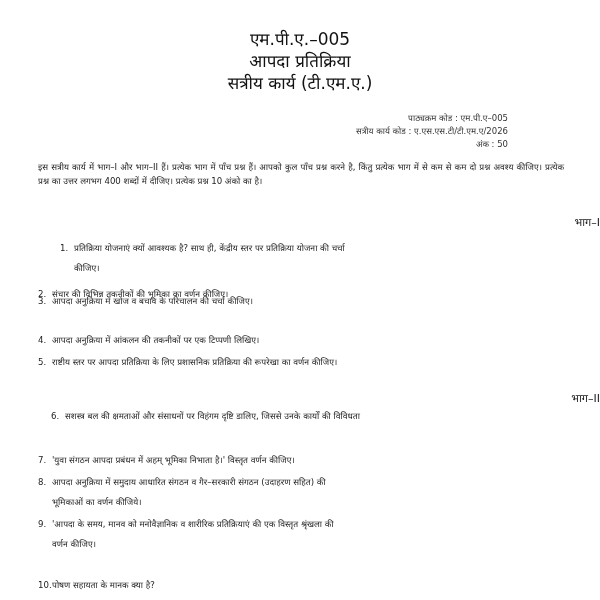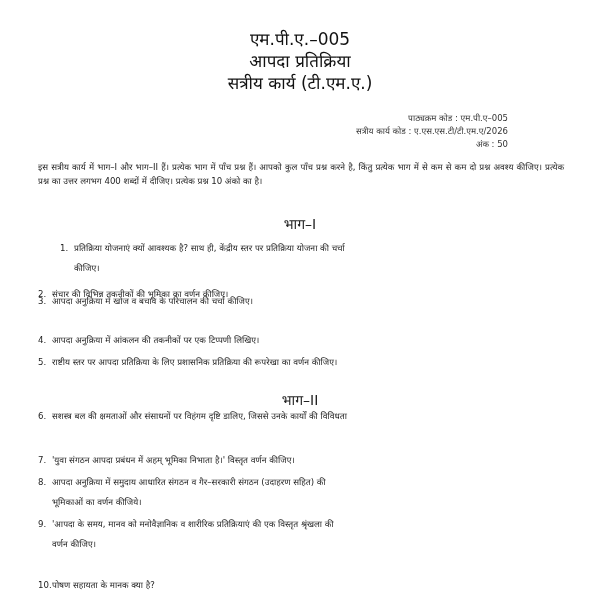--- a/index.html
+++ b/index.html
@@ -4,21 +4,21 @@
   <style>
     html, body { margin: 0; padding: 0; background: #ffffff; }
     body {
       width: 600px; height: 600px; overflow: hidden; position: relative;
       font-family: "DejaVu Sans", "Liberation Sans", sans-serif; color: #1a1a1a;
     }
     .header { position: absolute; left: 0; top: 28px; width: 600px; text-align: center; }
     .header .line { font-size: 17px; line-height: 22px; color: #111; }
     .codes { position: absolute; right: 92px; top: 112px; text-align: right; font-size: 8.5px; line-height: 13px; color: #333; }
     .intro { position: absolute; left: 38px; top: 160px; width: 526px; font-size: 8.6px; line-height: 14px; color: #222; text-align: justify; }
-    .section-title { position: absolute; left: 0; width: 600px; text-align: center; font-size: 14px; color: #222; }
+    .section-title { position: absolute; left: 0; width: 600px; text-align: right; font-size: 11px; color: #222; }
     .q { position: absolute; left: 38px; width: 540px; font-size: 8.6px; color: #222; line-height: 20px; }
     .q .num { display: inline-block; width: 14px; }
     .q .cont { padding-left: 14px; }
   </style>
 </head>
 <body>
 
 <div class="header">
   <div class="line">एम.पी.ए.–005</div>
   <div class="line">आपदा प्रतिक्रिया</div>
@@ -47,21 +47,21 @@
 </div>
 <div class="q" style="top:330px;">
   <span class="num">4.</span><span>आपदा अनुक्रिया में आंकलन की तकनीकों पर एक टिप्पणी लिखिए।</span>
 </div>
 <div class="q" style="top:352px;">
   <span class="num">5.</span><span>राष्टीय स्तर पर आपदा प्रतिक्रिया के लिए प्रशासनिक प्रतिक्रिया की रूपरेखा का वर्णन कीजिए।</span>
 </div>
 
 <div class="section-title" style="top:390px;">भाग–II</div>
 
-<div class="q" style="top:406px;">
+<div class="q" style="top:406px;margin-left:13px;">
   <div><span class="num">6.</span><span>सशस्त्र बल की क्षमताओं और संसाधनों पर विहंगम दृष्टि डालिए, जिससे उनके कार्यों की विविधता</span></div>
 </div>
 <div class="q" style="top:450px;">
   <span class="num">7.</span><span>'युवा संगठन आपदा प्रबंधन में अहम् भूमिका निभाता है।' विस्तृत वर्णन कीजिए।</span>
 </div>
 <div class="q" style="top:472px;">
   <div><span class="num">8.</span><span>आपदा अनुक्रिया में समुदाय आधारित संगठन व गैर–सरकारी संगठन (उदाहरण सहित) की</span></div>
   <div class="cont">भूमिकाओं का वर्णन कीजिये।</div>
 </div>
 <div class="q" style="top:514px;">

